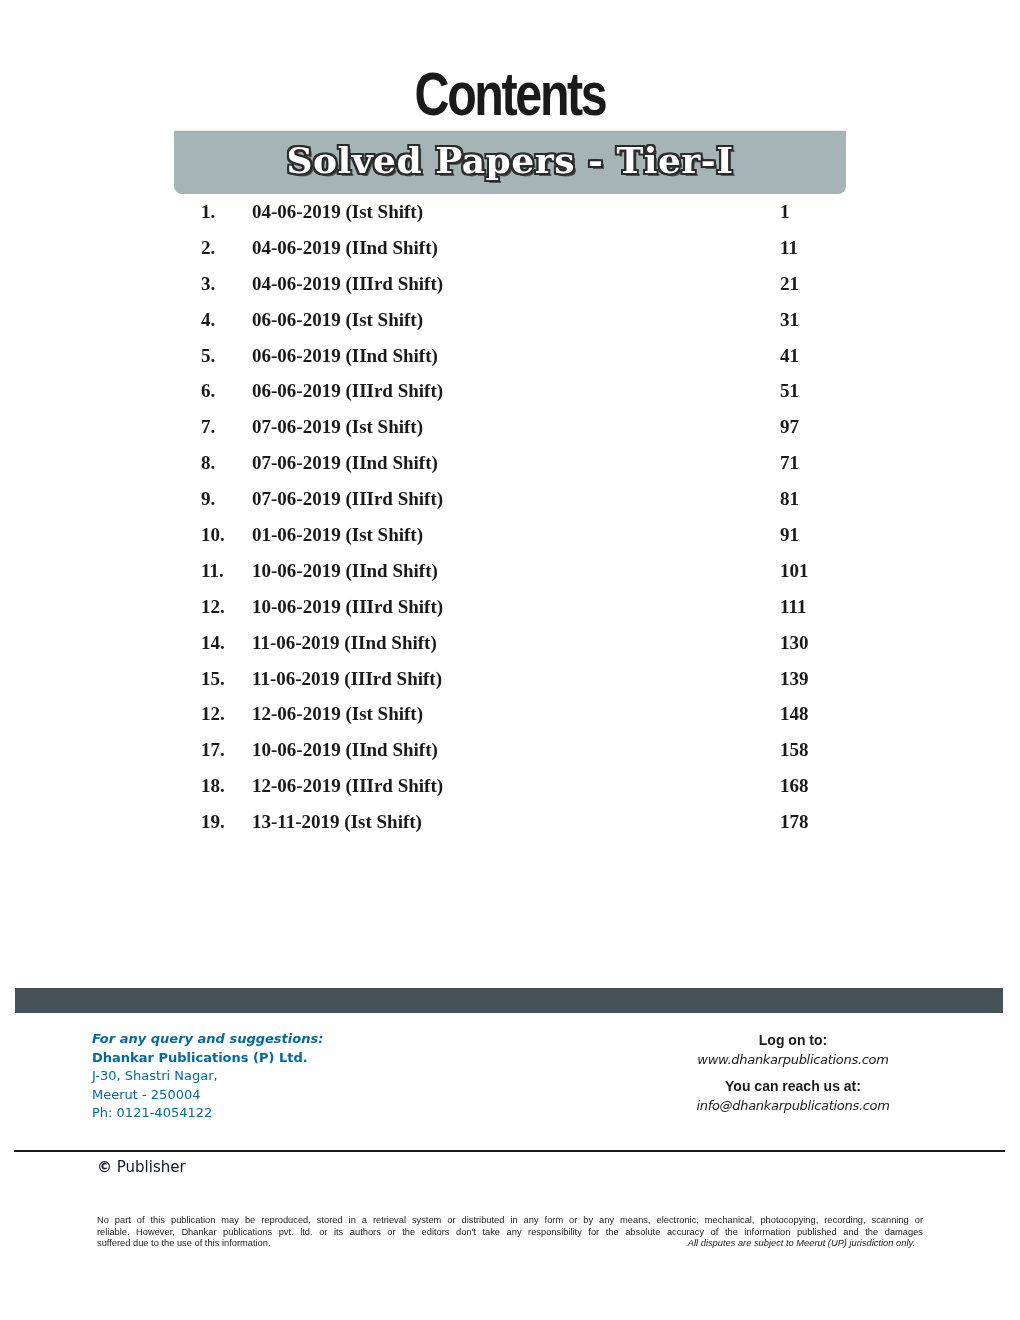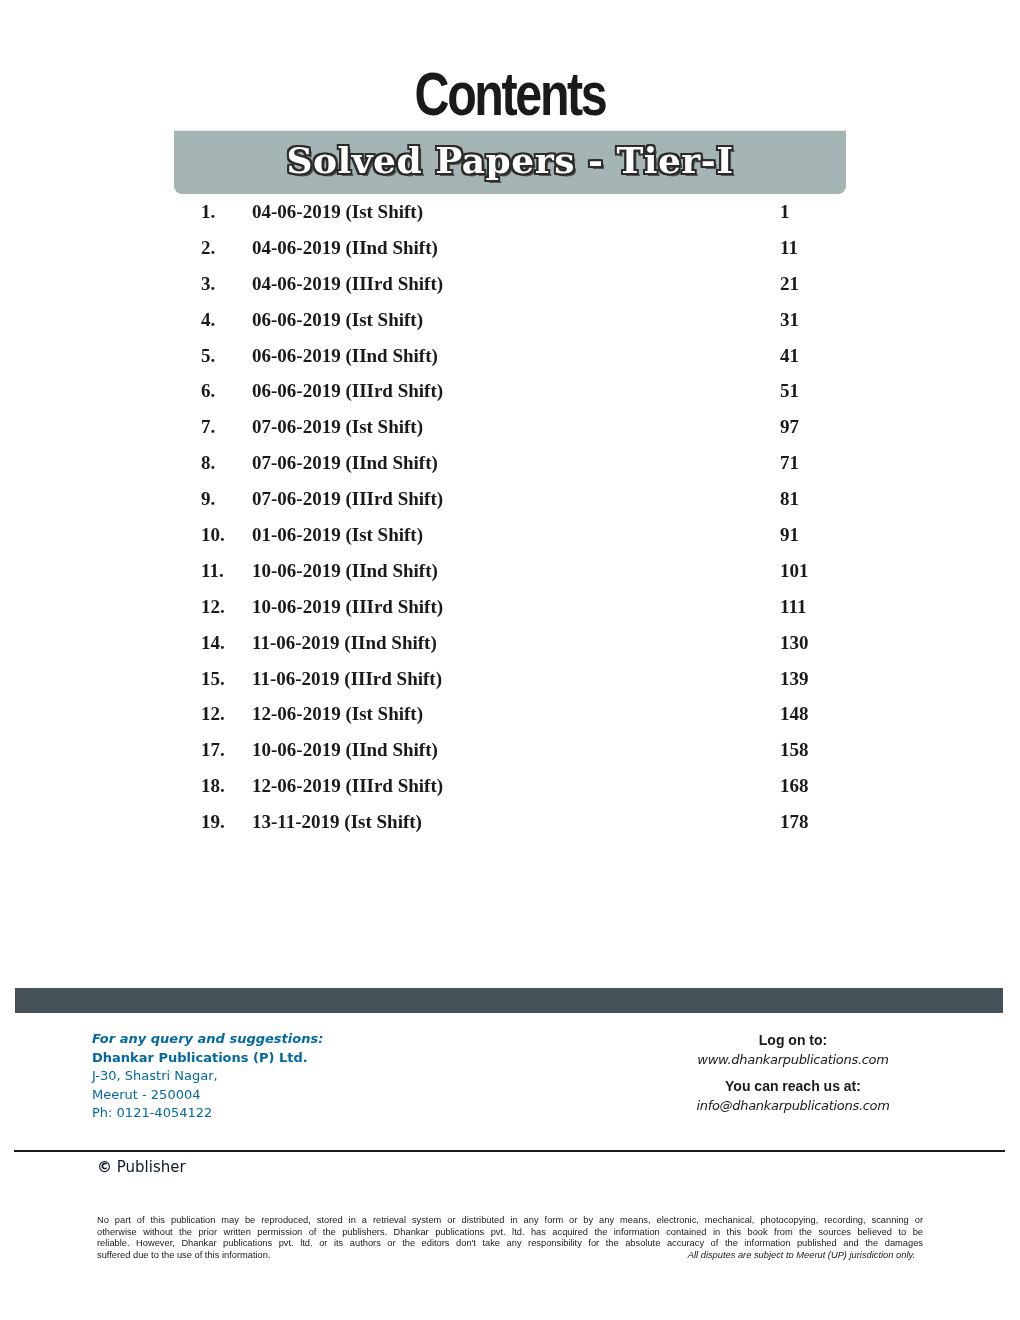--- a/index.html
+++ b/index.html
@@ -208,16 +208,15 @@
 
 <div class="rule"></div>
 
 <div class="copyright">
   <span class="sym">©</span>
   <span>Publisher</span>
 </div>
 
 <div class="disclaimer">
   <span class="disclaimer-line">No part of this publication may be reproduced, stored in a retrieval system or distributed in any form or by any means, electronic, mechanical, photocopying, recording, scanning or</span>
-  <span class="disclaimer-line">otherwise without the prior written permission of the publishers. Dhankar publications pvt. ltd. has acquired the information contained in this book from the sources believed to be</span>
   <span class="disclaimer-line">reliable. However, Dhankar publications pvt. ltd. or its authors or the editors don't take any responsibility for the absolute accuracy of the information published and the damages</span>
   <span class="disclaimer-line last"><span>suffered due to the use of this information.</span><span class="jurisdiction">All disputes are subject to Meerut (UP) jurisdiction only.</span></span>
 </div>
 
 </body></html>

